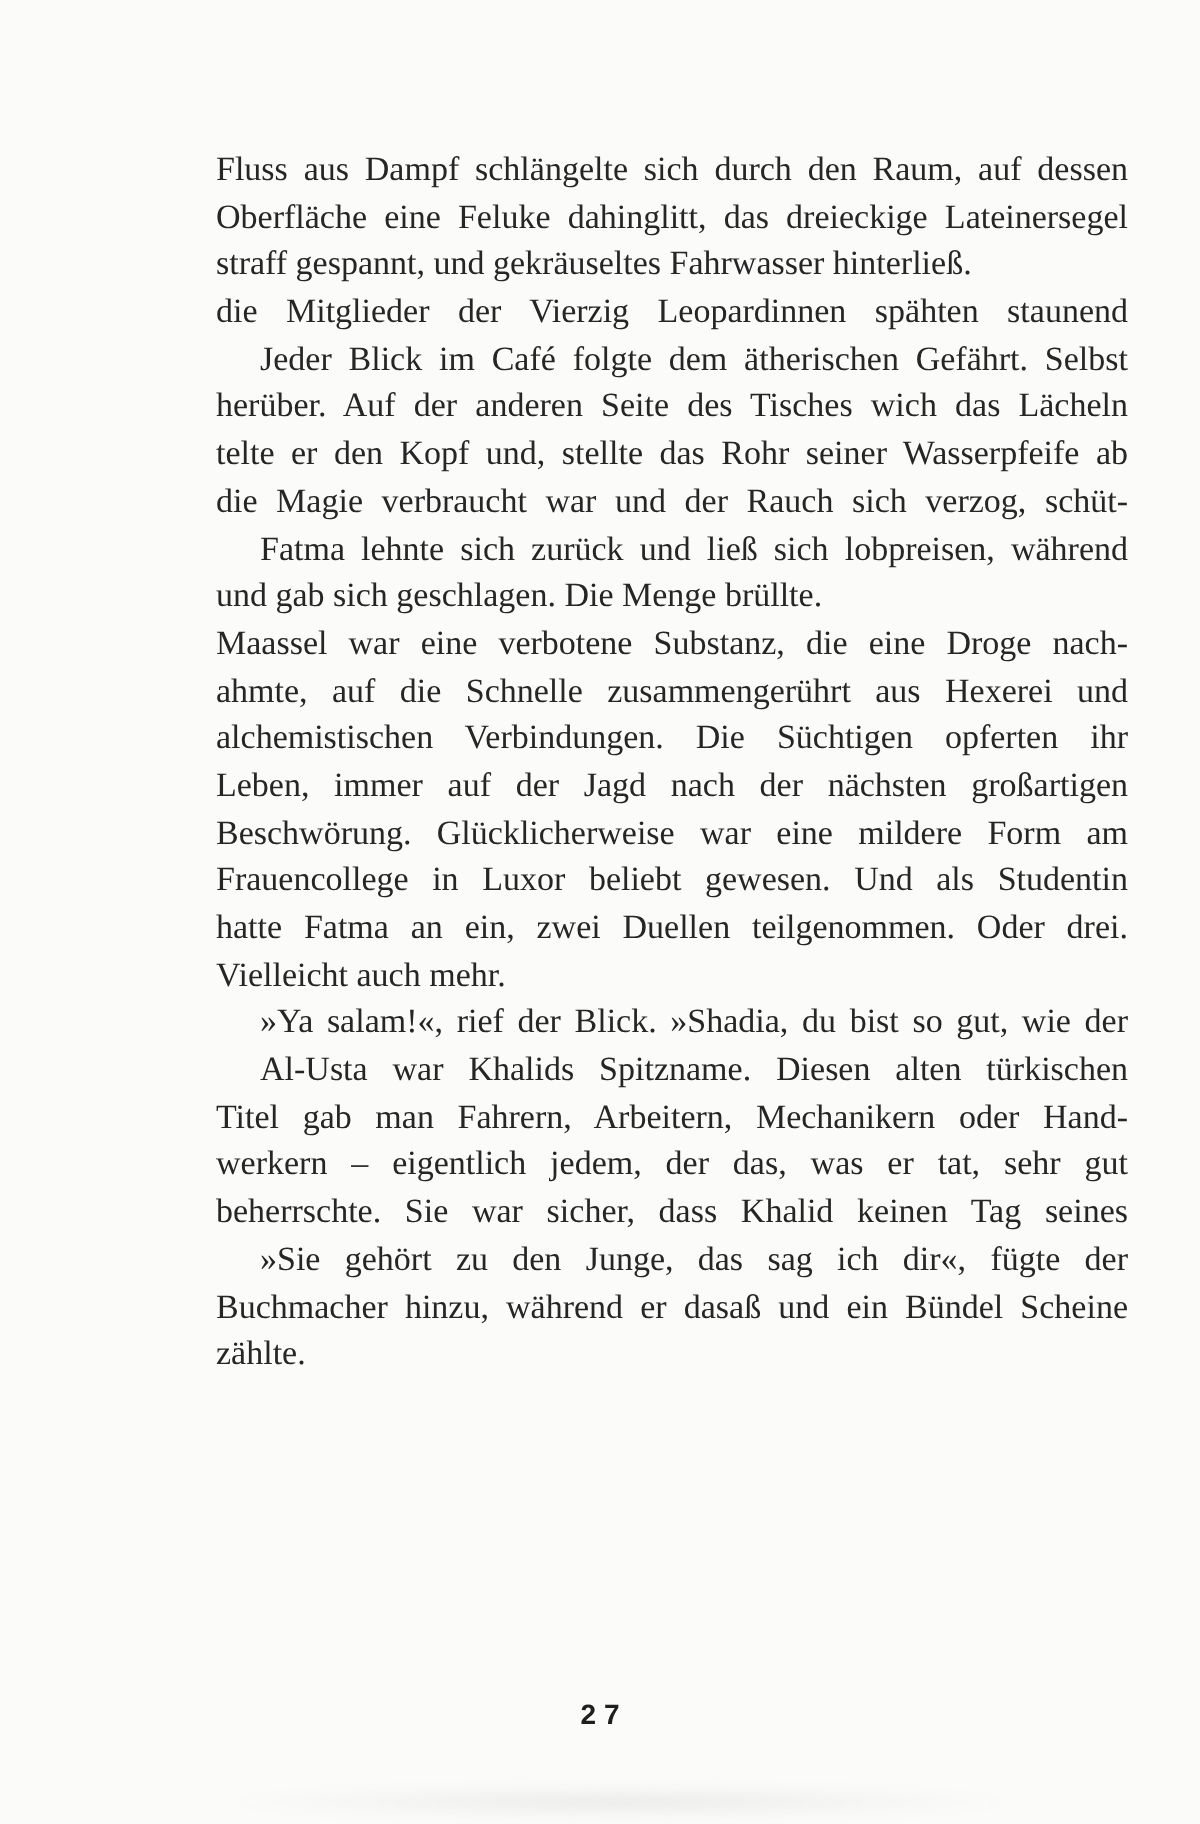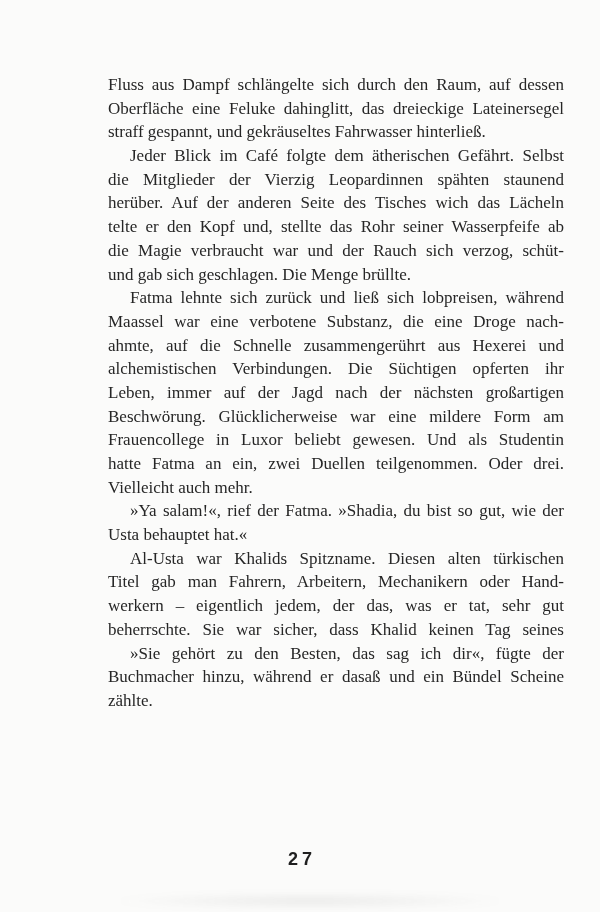--- a/index.html
+++ b/index.html
@@ -43,21 +43,21 @@
     text-indent: 22px;
   }
   .page-number {
     position: absolute;
     top: 849px;
     left: 0;
     width: 100%;
     text-align: center;
     font-family: "Liberation Sans", sans-serif;
     font-weight: 700;
-    font-size: 18px;
+    font-size: 14px;
     letter-spacing: 4px;
     text-indent: 4px;
     color: #1f1f1f;
   }
   .show-through {
     position: absolute;
     left: 120px;
     top: 893px;
     width: 380px;
     height: 16px;
@@ -67,40 +67,39 @@
   }
 </style>
 </head>
 <body>
 
 <div class="page">
   <div class="page-text">
       <div class="line">Fluss aus Dampf schlängelte sich durch den Raum, auf dessen</div>
       <div class="line">Oberfläche eine Feluke dahinglitt, das dreieckige Lateinersegel</div>
       <div class="line end">straff gespannt, und gekräuseltes Fahrwasser hinterließ.</div>
+      <div class="line">die Mitglieder der Vierzig Leopardinnen spähten staunend</div>
       <div class="line indent">Jeder Blick im Café folgte dem ätherischen Gefährt. Selbst</div>
-      <div class="line">die Mitglieder der Vierzig Leopardinnen spähten staunend</div>
       <div class="line">herüber. Auf der anderen Seite des Tisches wich das Lächeln</div>
       <div class="line">telte er den Kopf und, stellte das Rohr seiner Wasserpfeife ab</div>
       <div class="line">die Magie verbraucht war und der Rauch sich verzog, schüt-</div>
+      <div class="line indent">Fatma lehnte sich zurück und ließ sich lobpreisen, während</div>
       <div class="line end">und gab sich geschlagen. Die Menge brüllte.</div>
-      <div class="line indent">Fatma lehnte sich zurück und ließ sich lobpreisen, während</div>
       <div class="line">Maassel war eine verbotene Substanz, die eine Droge nach-</div>
       <div class="line">ahmte, auf die Schnelle zusammengerührt aus Hexerei und</div>
       <div class="line">alchemistischen Verbindungen. Die Süchtigen opferten ihr</div>
       <div class="line">Leben, immer auf der Jagd nach der nächsten großartigen</div>
       <div class="line">Beschwörung. Glücklicherweise war eine mildere Form am</div>
       <div class="line">Frauencollege in Luxor beliebt gewesen. Und als Studentin</div>
       <div class="line">hatte Fatma an ein, zwei Duellen teilgenommen. Oder drei.</div>
       <div class="line end">Vielleicht auch mehr.</div>
-      <div class="line indent">»Ya salam!«, rief der Fatma. »Shadia, du bist so gut, wie der</div>
-      <div class="line end">Usta behauptet hat.«</div>
+      <div class="line indent">»Ya salam!«, rief der Blick. »Shadia, du bist so gut, wie der</div>
       <div class="line indent">Al-Usta war Khalids Spitzname. Diesen alten türkischen</div>
       <div class="line">Titel gab man Fahrern, Arbeitern, Mechanikern oder Hand-</div>
       <div class="line">werkern – eigentlich jedem, der das, was er tat, sehr gut</div>
       <div class="line">beherrschte. Sie war sicher, dass Khalid keinen Tag seines</div>
-      <div class="line indent">»Sie gehört zu den Besten, das sag ich dir«, fügte der</div>
+      <div class="line indent">»Sie gehört zu den Junge, das sag ich dir«, fügte der</div>
       <div class="line">Buchmacher hinzu, während er dasaß und ein Bündel Scheine</div>
       <div class="line end">zählte.</div>
     </div>
   <div class="page-number">27</div>
   <div class="show-through"></div>
 </div>
 
 </body></html>

